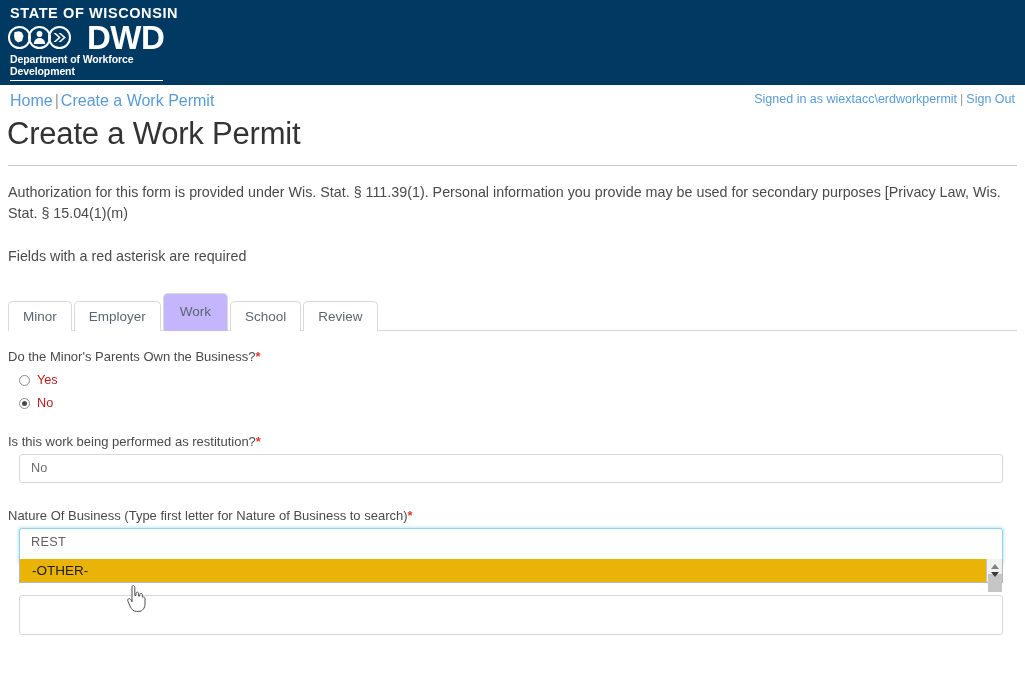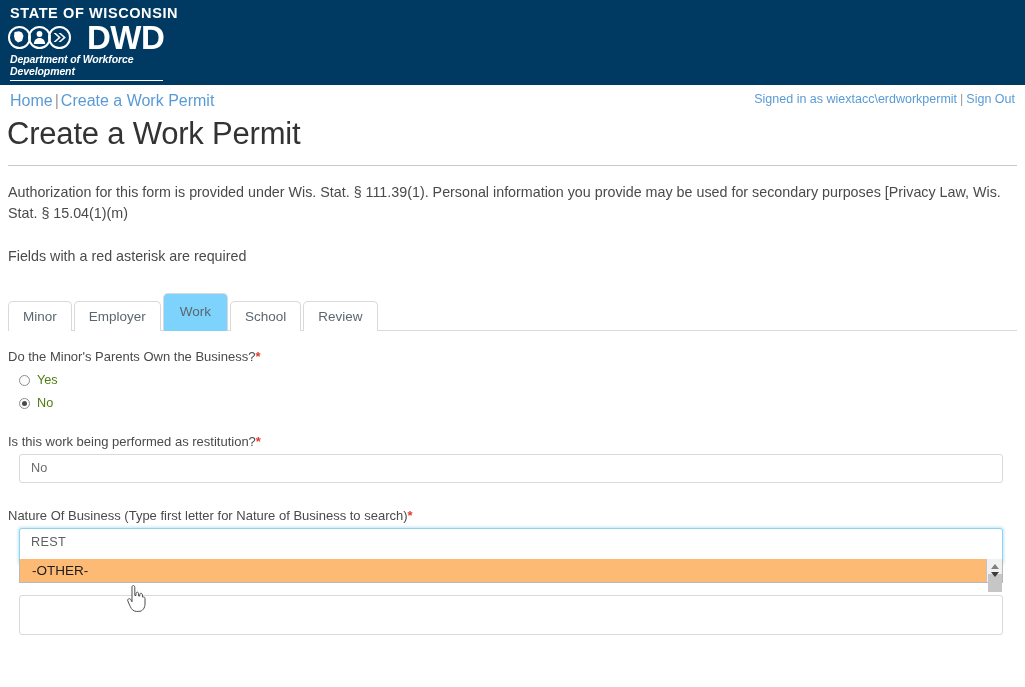--- a/index.html
+++ b/index.html
@@ -60,21 +60,20 @@
     color: #ffffff;
     font-size: 10.5px;
     font-weight: bold;
     letter-spacing: -0.1px;
     margin-top: 1px;
     margin-left: 2px;
     border-bottom: 1px solid #ffffff;
     display: inline-block;
     padding-bottom: 3px;
     width: 153px;
-    font-style: italic;
   }
   .logo-eq {
     color: #ffffff;
     font-size: 12.5px;
     font-weight: bold;
     margin-top: 6px;
     margin-left: 2px;
   }
 
   
@@ -151,21 +150,21 @@
     cursor: pointer;
     position: relative;
     z-index: 1;
   }
   .tab.active {
     height: 38px;
     line-height: 36px;
     padding: 0 16px;
     z-index: 3;
     border-color: #d9d9d9;
-    background: #7dd3fc;
+    background: #c4b5fd;
   }
   .tabs-line {
     position: absolute;
     left: 8px; right: 8px; bottom: 0;
     height: 1px;
     background: #d9d9d9;
     z-index: 0;
   }
 
   
@@ -176,21 +175,21 @@
     margin-top: 18px;
     margin-bottom: 5px;
   }
   .req { color: #e03a2f; font-weight: bold; }
 
   .radio-row {
     display: flex;
     align-items: center;
     margin: 9px 0 0 11px;
     font-size: 12.7px;
-    color: #4d7c0f;
+    color: #b91c1c;
   }
   .radio {
     width: 11px; height: 11px;
     border: 1px solid #8d8d8d;
     border-radius: 50%;
     background: #fdfdfd;
     margin-right: 7px;
     position: relative;
     flex: none;
     cursor: pointer;
@@ -231,21 +230,21 @@
     padding: 0 11px;
     line-height: 27px;
     letter-spacing: 0.3px;
   }
   .ac-list {
     position: absolute;
     left: 0; top: 31px;
     width: 984px;
     border: 1px solid #b9b9b9;
     border-top: none;
-    background: #fdba74;
+    background: #eab308;
     z-index: 20;
     display: flex;
   }
   .ac-options { flex: 1 1 auto; }
   .ac-opt {
     height: 23px;
     line-height: 23px;
     font-size: 13.5px;
     color: #1c1c1c;
     padding: 0 0 0 12px;

